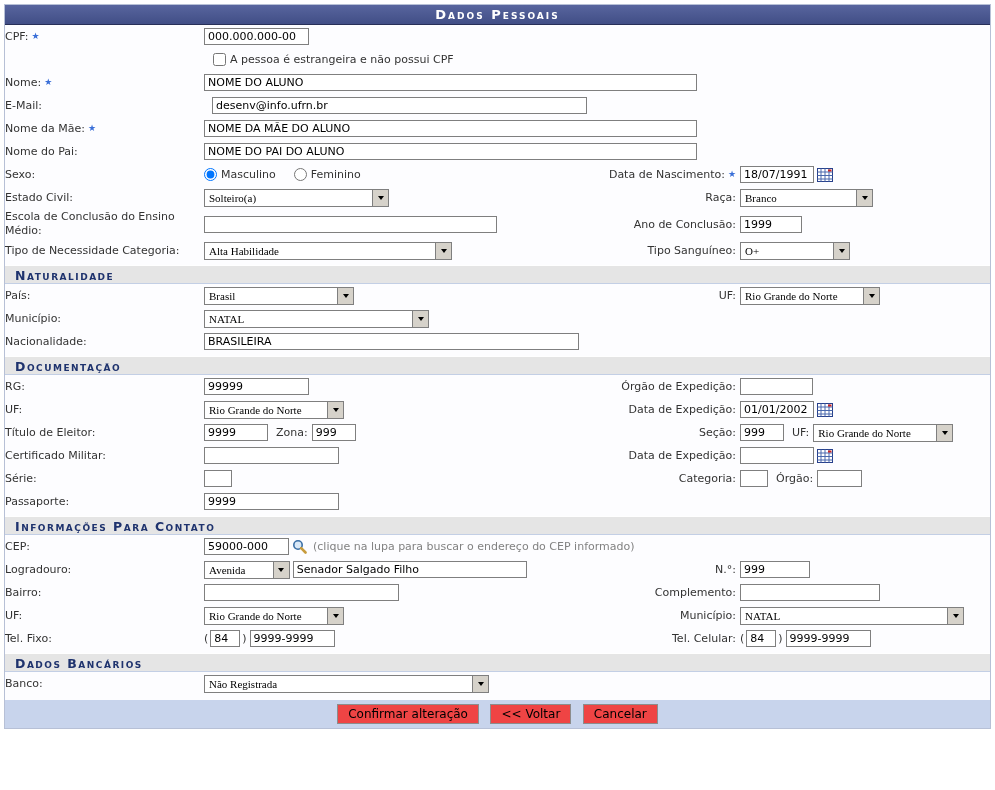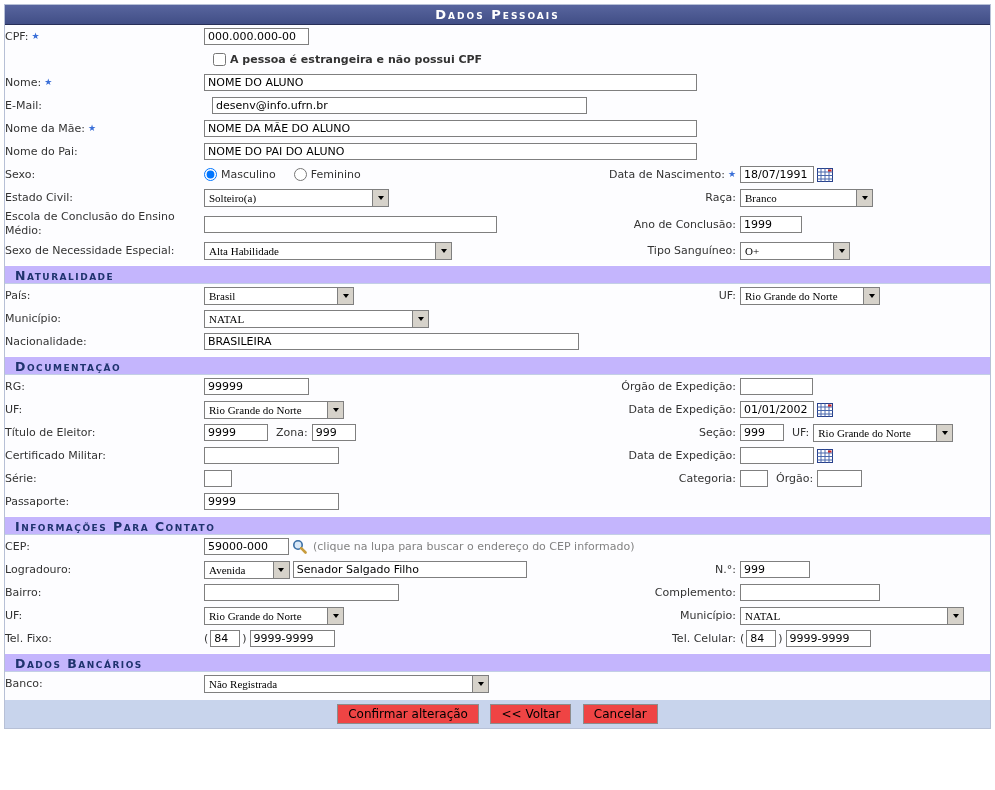--- a/index.html
+++ b/index.html
@@ -1,38 +1,38 @@
 <!DOCTYPE html>
 <html><head>
 <meta charset="utf-8">
 <style>
   * { box-sizing: border-box; }
   body { margin:0; background:#fff; font-family:"DejaVu Sans","Liberation Sans",sans-serif; font-size:11px; color:#333; }
   .page { width:995px; }
   .formbox { margin:4px; border:1px solid #b7c0d6; background:#fdfdff; }
   .titlebar { height:20px; line-height:20px; background:linear-gradient(#58659e,#414e86); border-bottom:1px solid #272f58;
               color:#fff; text-align:center; font-variant:small-caps; font-weight:bold; font-size:13px; letter-spacing:2px; }
-  .secbar { height:19px; line-height:19px; background:#c4b5fd; border-top:1px solid #fff; border-bottom:1px solid #c3cfe5;
+  .secbar { height:19px; line-height:19px; background:#e5e5e5; border-top:1px solid #fff; border-bottom:1px solid #c3cfe5;
             color:#1f336e; font-variant:small-caps; font-weight:bold; font-size:12.5px; letter-spacing:1.5px;
             padding-left:10px; margin-top:3px; }
   .row { display:flex; align-items:center; padding:1px 0; min-height:23px; }
   .lbl { flex:none; width:199px; text-align:left; padding-right:4px; line-height:1.25; }
   .lhalf { flex:none; display:flex; align-items:center; width:497px; }
   .rhalf { display:flex; align-items:center; flex:1; }
   .rlbl { flex:none; width:238px; text-align:right; padding-right:4px; }
   .txt { height:17px; border:1px solid #7f7f7f; padding:1px 3px; font:11px "DejaVu Sans",sans-serif; color:#000; background:#fff; }
   .sel { display:inline-flex; align-items:stretch; border:1px solid #7f7f7f; background:#fff; height:18px; }
   .sel-text { padding:1px 4px; flex:1; white-space:nowrap; overflow:hidden; line-height:15px; color:#000;font-family:Liberation Serif, serif; }
   .sel-btn { flex:none; width:16px; background:#d6d2ca; border-left:1px solid #7f7f7f;
              display:flex; align-items:center; justify-content:center; }
   .sel-btn::after { content:""; border:3px solid transparent; border-top:4px solid #000; margin-top:4px; }
   .gap { display:inline-block; width:4px; }
   .star::before { content:"★"; color:#3a6fd8; font-size:9px; margin-left:3px; position:relative; top:-1px; }
   .hint { color:#828282; margin-left:6px; }
-  .bold { font-weight:bold; }
+  .bold { font-weight:normal; }
   .icbtn { display:inline-flex; margin-left:3px; cursor:pointer; align-items:center; }
   .footerbar { background:#c8d4ec; text-align:center; padding:4px 0; margin-top:5px; }
   .btn { font:12px "DejaVu Sans",sans-serif; background:#ef4444; border:1px solid #8c8c8c; padding:2px 10px; margin:0 4px; color:#000; }
   .note { display:flex; justify-content:center; align-items:center; padding:9px 0 4px 0; }
   .note .star::before { font-size:10px; margin-right:4px; }
   input[type=radio], input[type=checkbox] { margin:0 4px 0 0; }
   .radio-lbl { margin-right:18px; }
 </style>
 </head>
 <body>
@@ -133,21 +133,21 @@
         <input class="txt" style="width: 293px;" value="">
       </div>
       <div class="rhalf">
         <span class="rlbl"><span>Ano de Conclusão:</span></span>
         <input class="txt" style="width: 62px;" value="1999">
       </div>
     </div>
 
     <div class="row">
       <div class="lhalf">
-        <span class="lbl"><span>Sexo de Necessidade Especial:</span></span>
+        <span class="lbl"><span>Tipo de Necessidade Categoria:</span></span>
         <span class="sel" style="width:248px">
             <span class="sel-text">Alta Habilidade</span>
             <span class="sel-btn"></span>
           </span>
       </div>
       <div class="rhalf">
         <span class="rlbl"><span>Tipo Sanguíneo:</span></span>
         <span class="sel" style="width:110px">
             <span class="sel-text">O+</span>
             <span class="sel-btn"></span>

